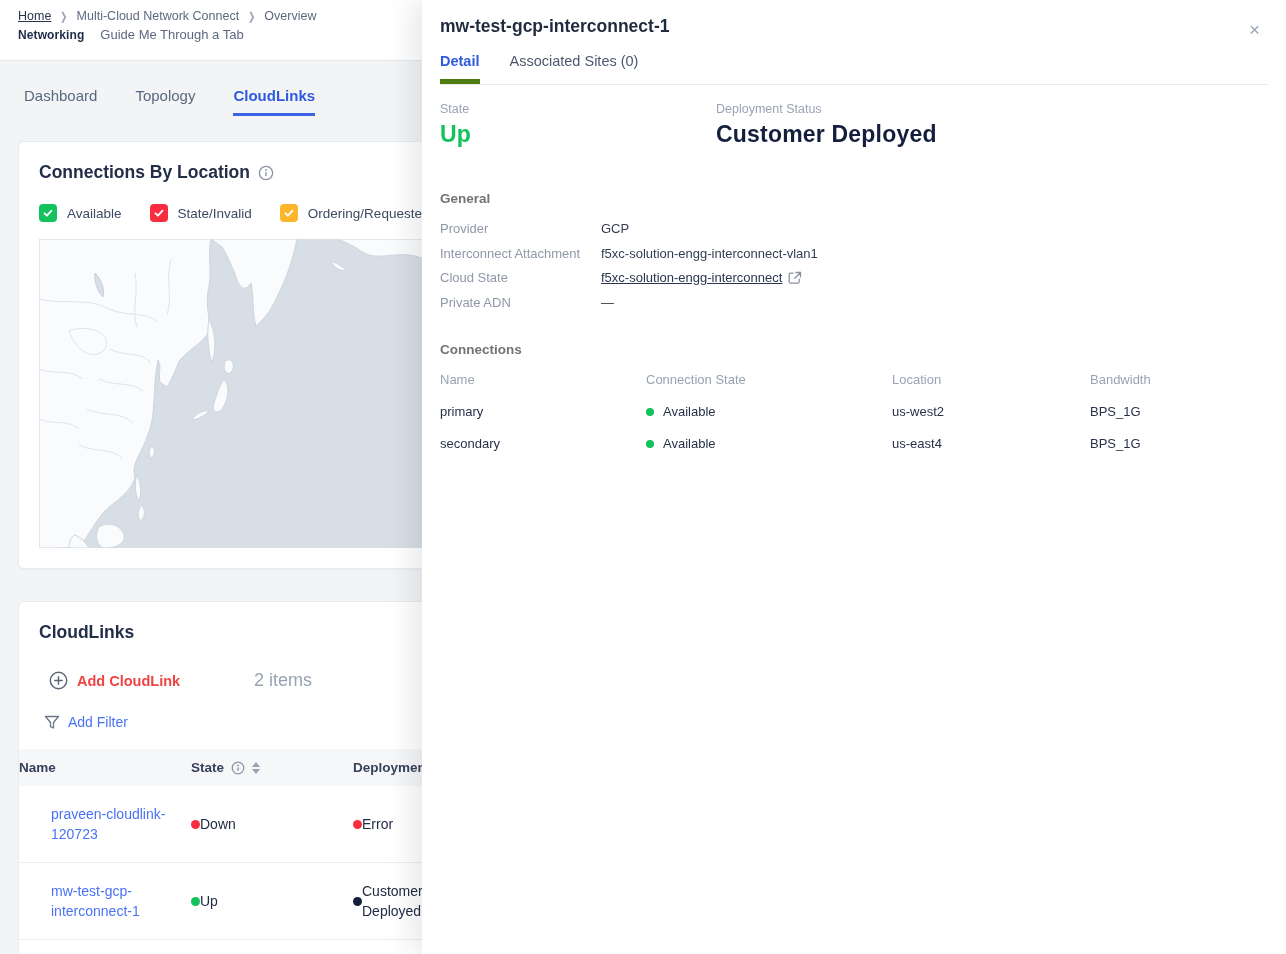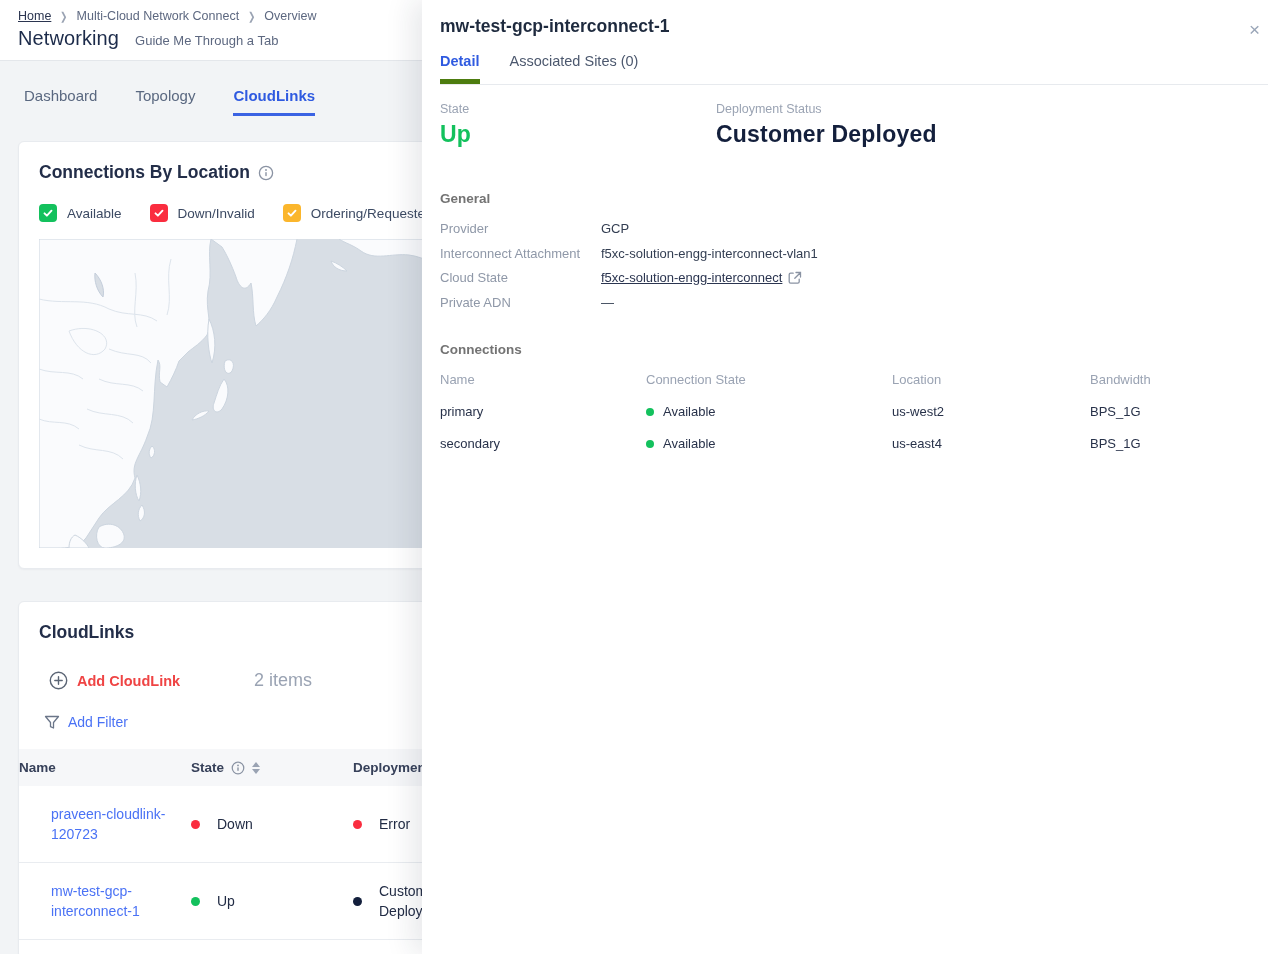--- a/index.html
+++ b/index.html
@@ -12,21 +12,21 @@
   }
   
   .page-header {
     background:#fff; border-bottom:1px solid #e4e7eb;
     padding:9px 0 10px 18px; height:61px;
   }
   .breadcrumb { display:flex; align-items:center; gap:8px; font-size:12.5px; color:#5d6880; }
   .breadcrumb .crumb-link { color:#2b3550; text-decoration:underline; cursor:pointer; }
   .crumb-sep { color:#9aa3b3; font-size:11px; display:inline-block; transform:scaleX(.8); }
   .title-row { display:flex; align-items:baseline; gap:16px; margin-top:4px; }
-  .page-title { font-size:20px; font-weight:400; color:#1c2b4a; letter-spacing:.1px; }
+  .page-title { font-size:12px; font-weight:700; color:#1c2b4a; letter-spacing:.1px; }
   .guide-link { font-size:13px; color:#5d6880;text-align:right; }
   .tabs-row { display:flex; gap:38px; padding:26px 0 0 24px; }
   .tab { font-size:15px; color:#5a6880; padding-bottom:9px; cursor:pointer; }
   .tab.active { color:#2f5ae0; font-weight:700; border-bottom:3px solid #3b63e3; }
   .card {
     background:#fff; border:1px solid #e8ebef; border-radius:6px;
     box-shadow:0 1px 2px rgba(22,33,54,.04);
     margin-left:18px; width:1222px;
   }
   .card1 { margin-top:25px; padding:20px; }
@@ -52,21 +52,21 @@
     background:#f6f7f9; text-align:left; font-size:13.5px; font-weight:700; color:#37415a;
     padding:10px 0 10px 0; height:37px;
   }
   .cl-table th .th-inner { display:flex; align-items:center; gap:7px; }
   .cl-table td { font-size:14px; color:#222c45; vertical-align:middle; border-bottom:1px solid #e9ecf0; }
   .cl-table tr td { padding-top:18px; padding-bottom:18px; }
   .col-name { width:172px; }
   .col-state { width:162px; }
   .cell-pad { padding-left:32px; }
   .name-link { color:#4a72f5; cursor:pointer; line-height:20px; word-break:break-word; display:inline-block; width:120px; }
-  .status { display:flex; align-items:center; gap:17px; }
+  .status { display:flex; align-items:center; gap:0; }
   .dot { width:9px; height:9px; border-radius:50%; flex:none; }
   .status-text { line-height:20px; }
   .sort-icons { display:inline-flex; flex-direction:column; gap:2px; }
   .sort-icons i { width:0; height:0; border-left:4px solid transparent; border-right:4px solid transparent; }
   .sort-up { border-bottom:5px solid #9aa3b3; }
   .sort-down { border-top:5px solid #9aa3b3; }
   
   .panel {
     position:fixed; top:0; bottom:0; left:422px; right:0;
     background:#fff; z-index:10;
@@ -137,21 +137,21 @@
           </svg>
       </span>
       <span>Available</span>
     </div>
     <div class="legend-item">
       <span class="checkbox" style="background-color: rgb(250, 45, 63);">
         <svg width="12" height="12" viewBox="0 0 12 12">
             <path d="M2.5 6.3l2.4 2.4 4.6-5" stroke="#fff" stroke-width="1.9" fill="none" stroke-linecap="round" stroke-linejoin="round"></path>
           </svg>
       </span>
-      <span>Down/Invalid</span>
+      <span>State/Invalid</span>
     </div>
     <div class="legend-item">
       <span class="checkbox" style="background-color: rgb(251, 182, 44);">
         <svg width="12" height="12" viewBox="0 0 12 12">
             <path d="M2.5 6.3l2.4 2.4 4.6-5" stroke="#fff" stroke-width="1.9" fill="none" stroke-linecap="round" stroke-linejoin="round"></path>
           </svg>
       </span>
       <span>Ordering/Requested/Pending</span>
     </div>
   </div>

